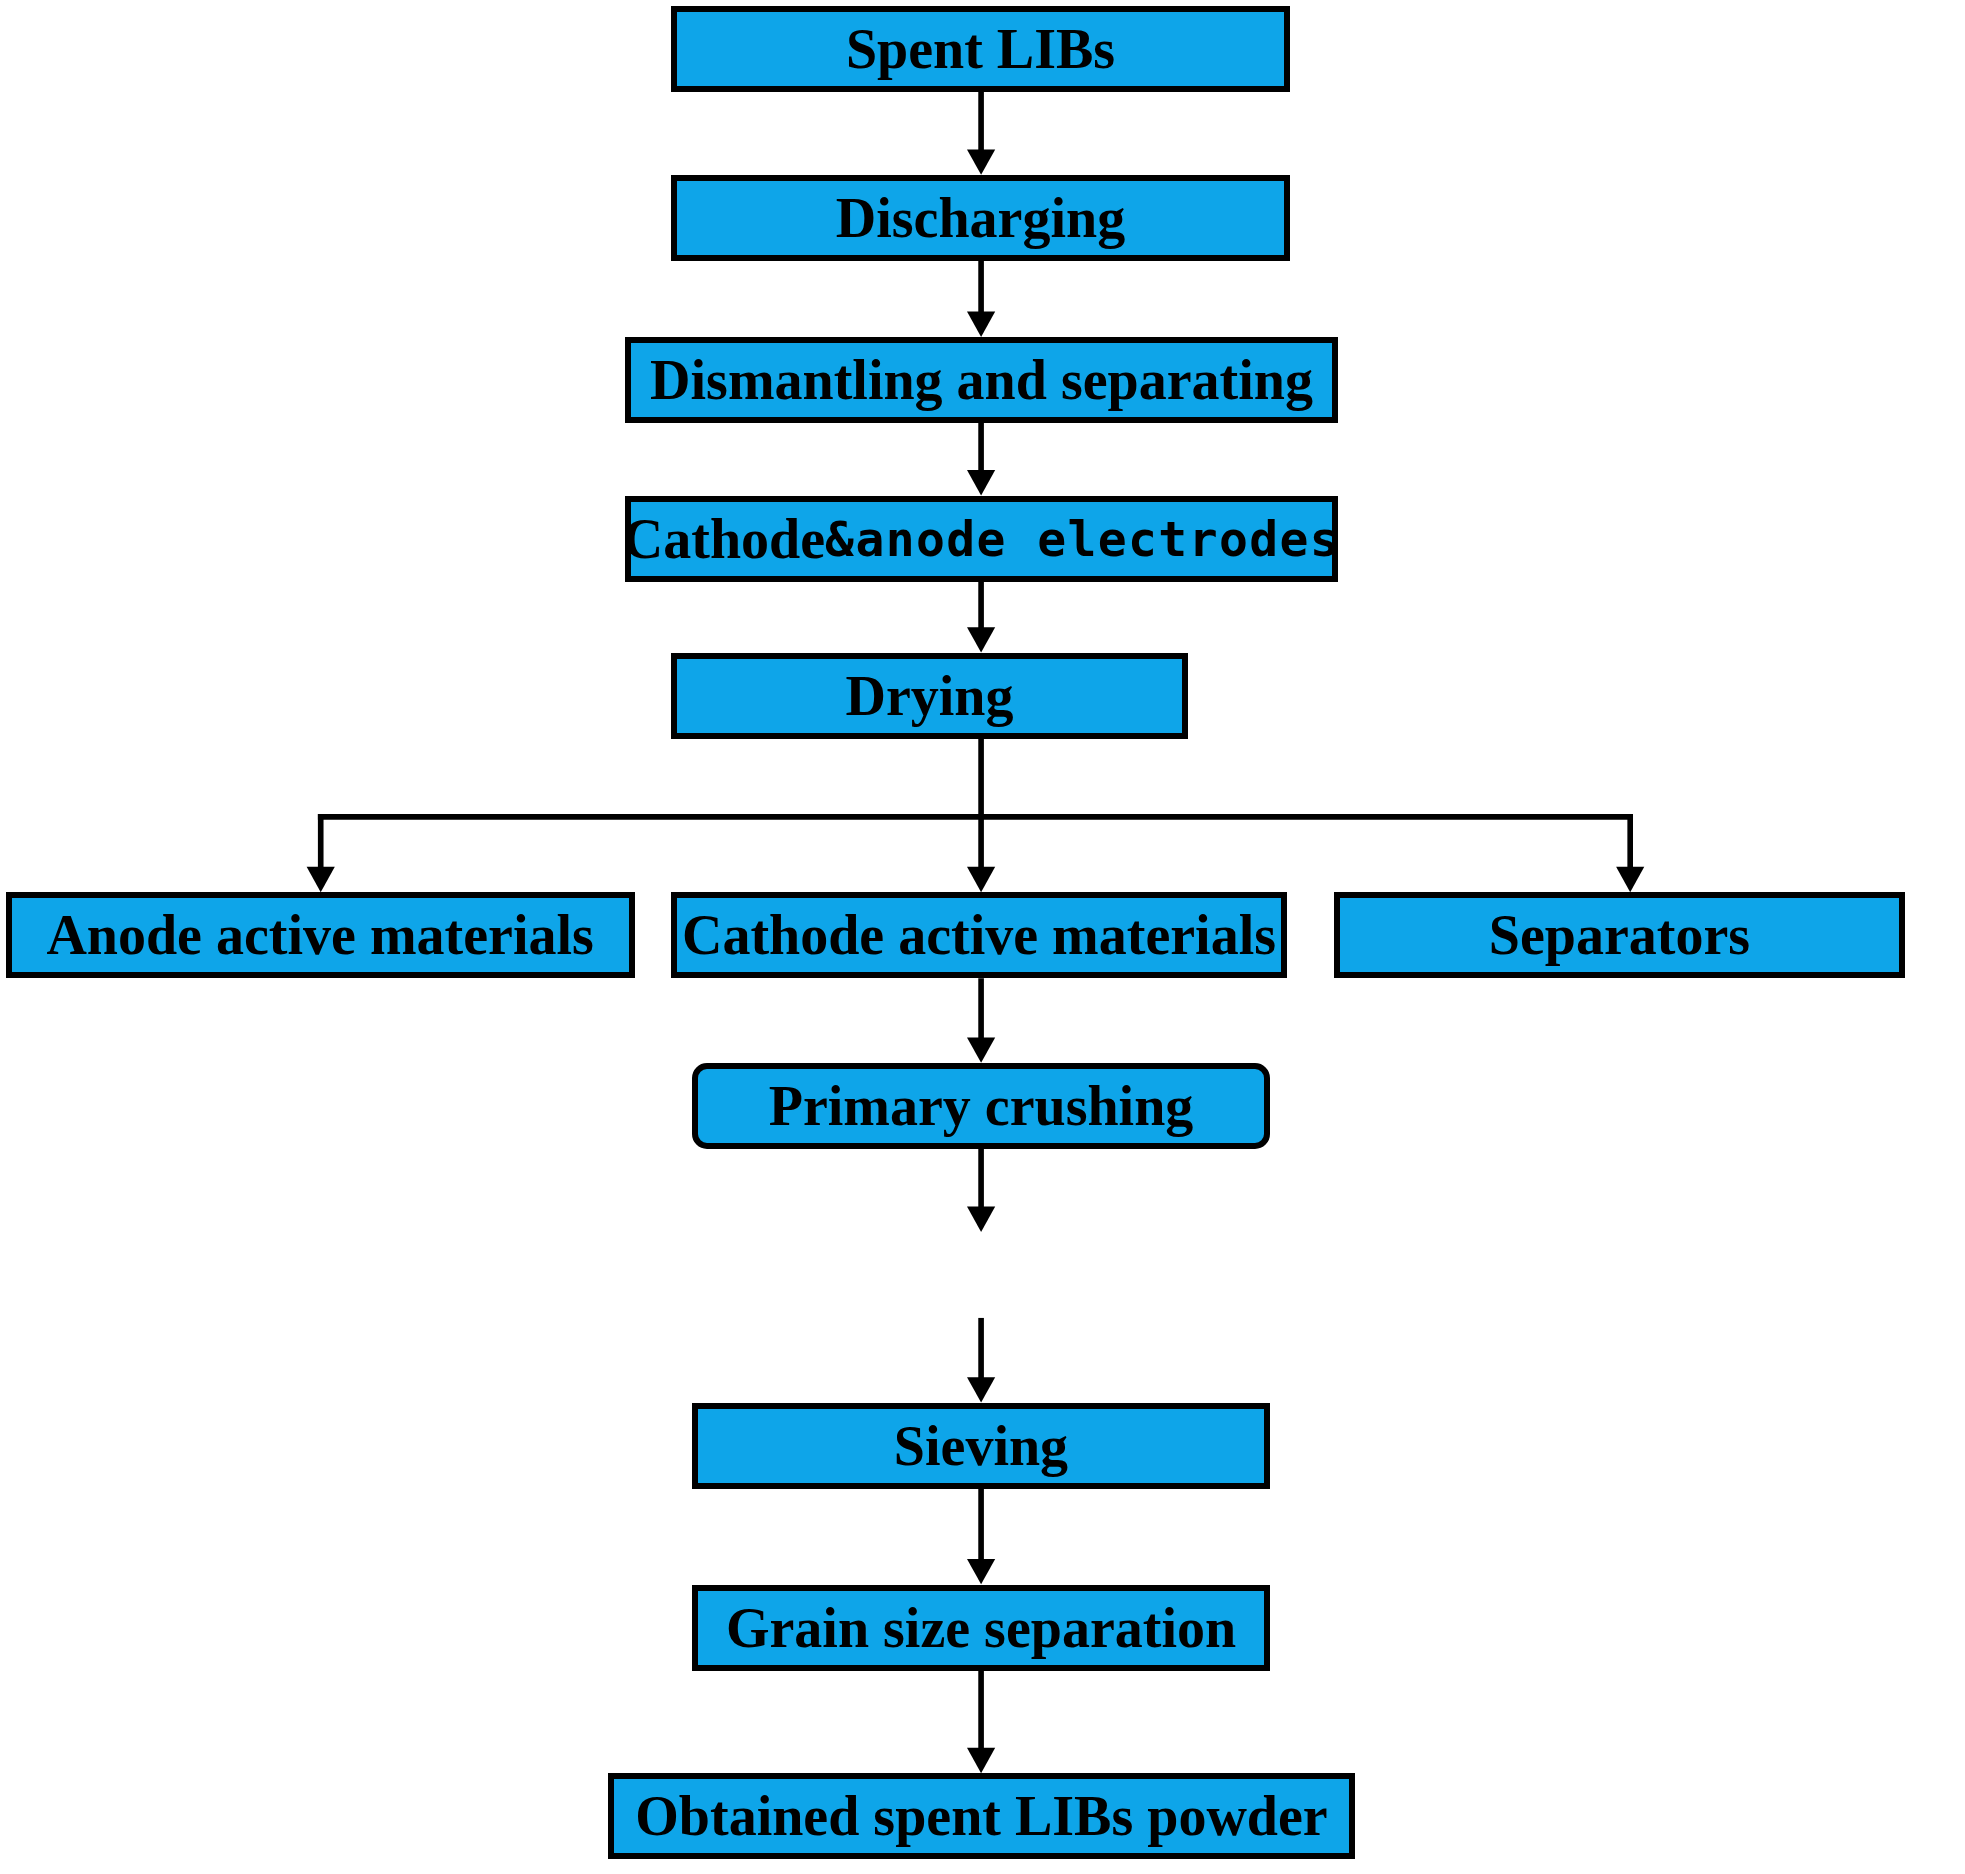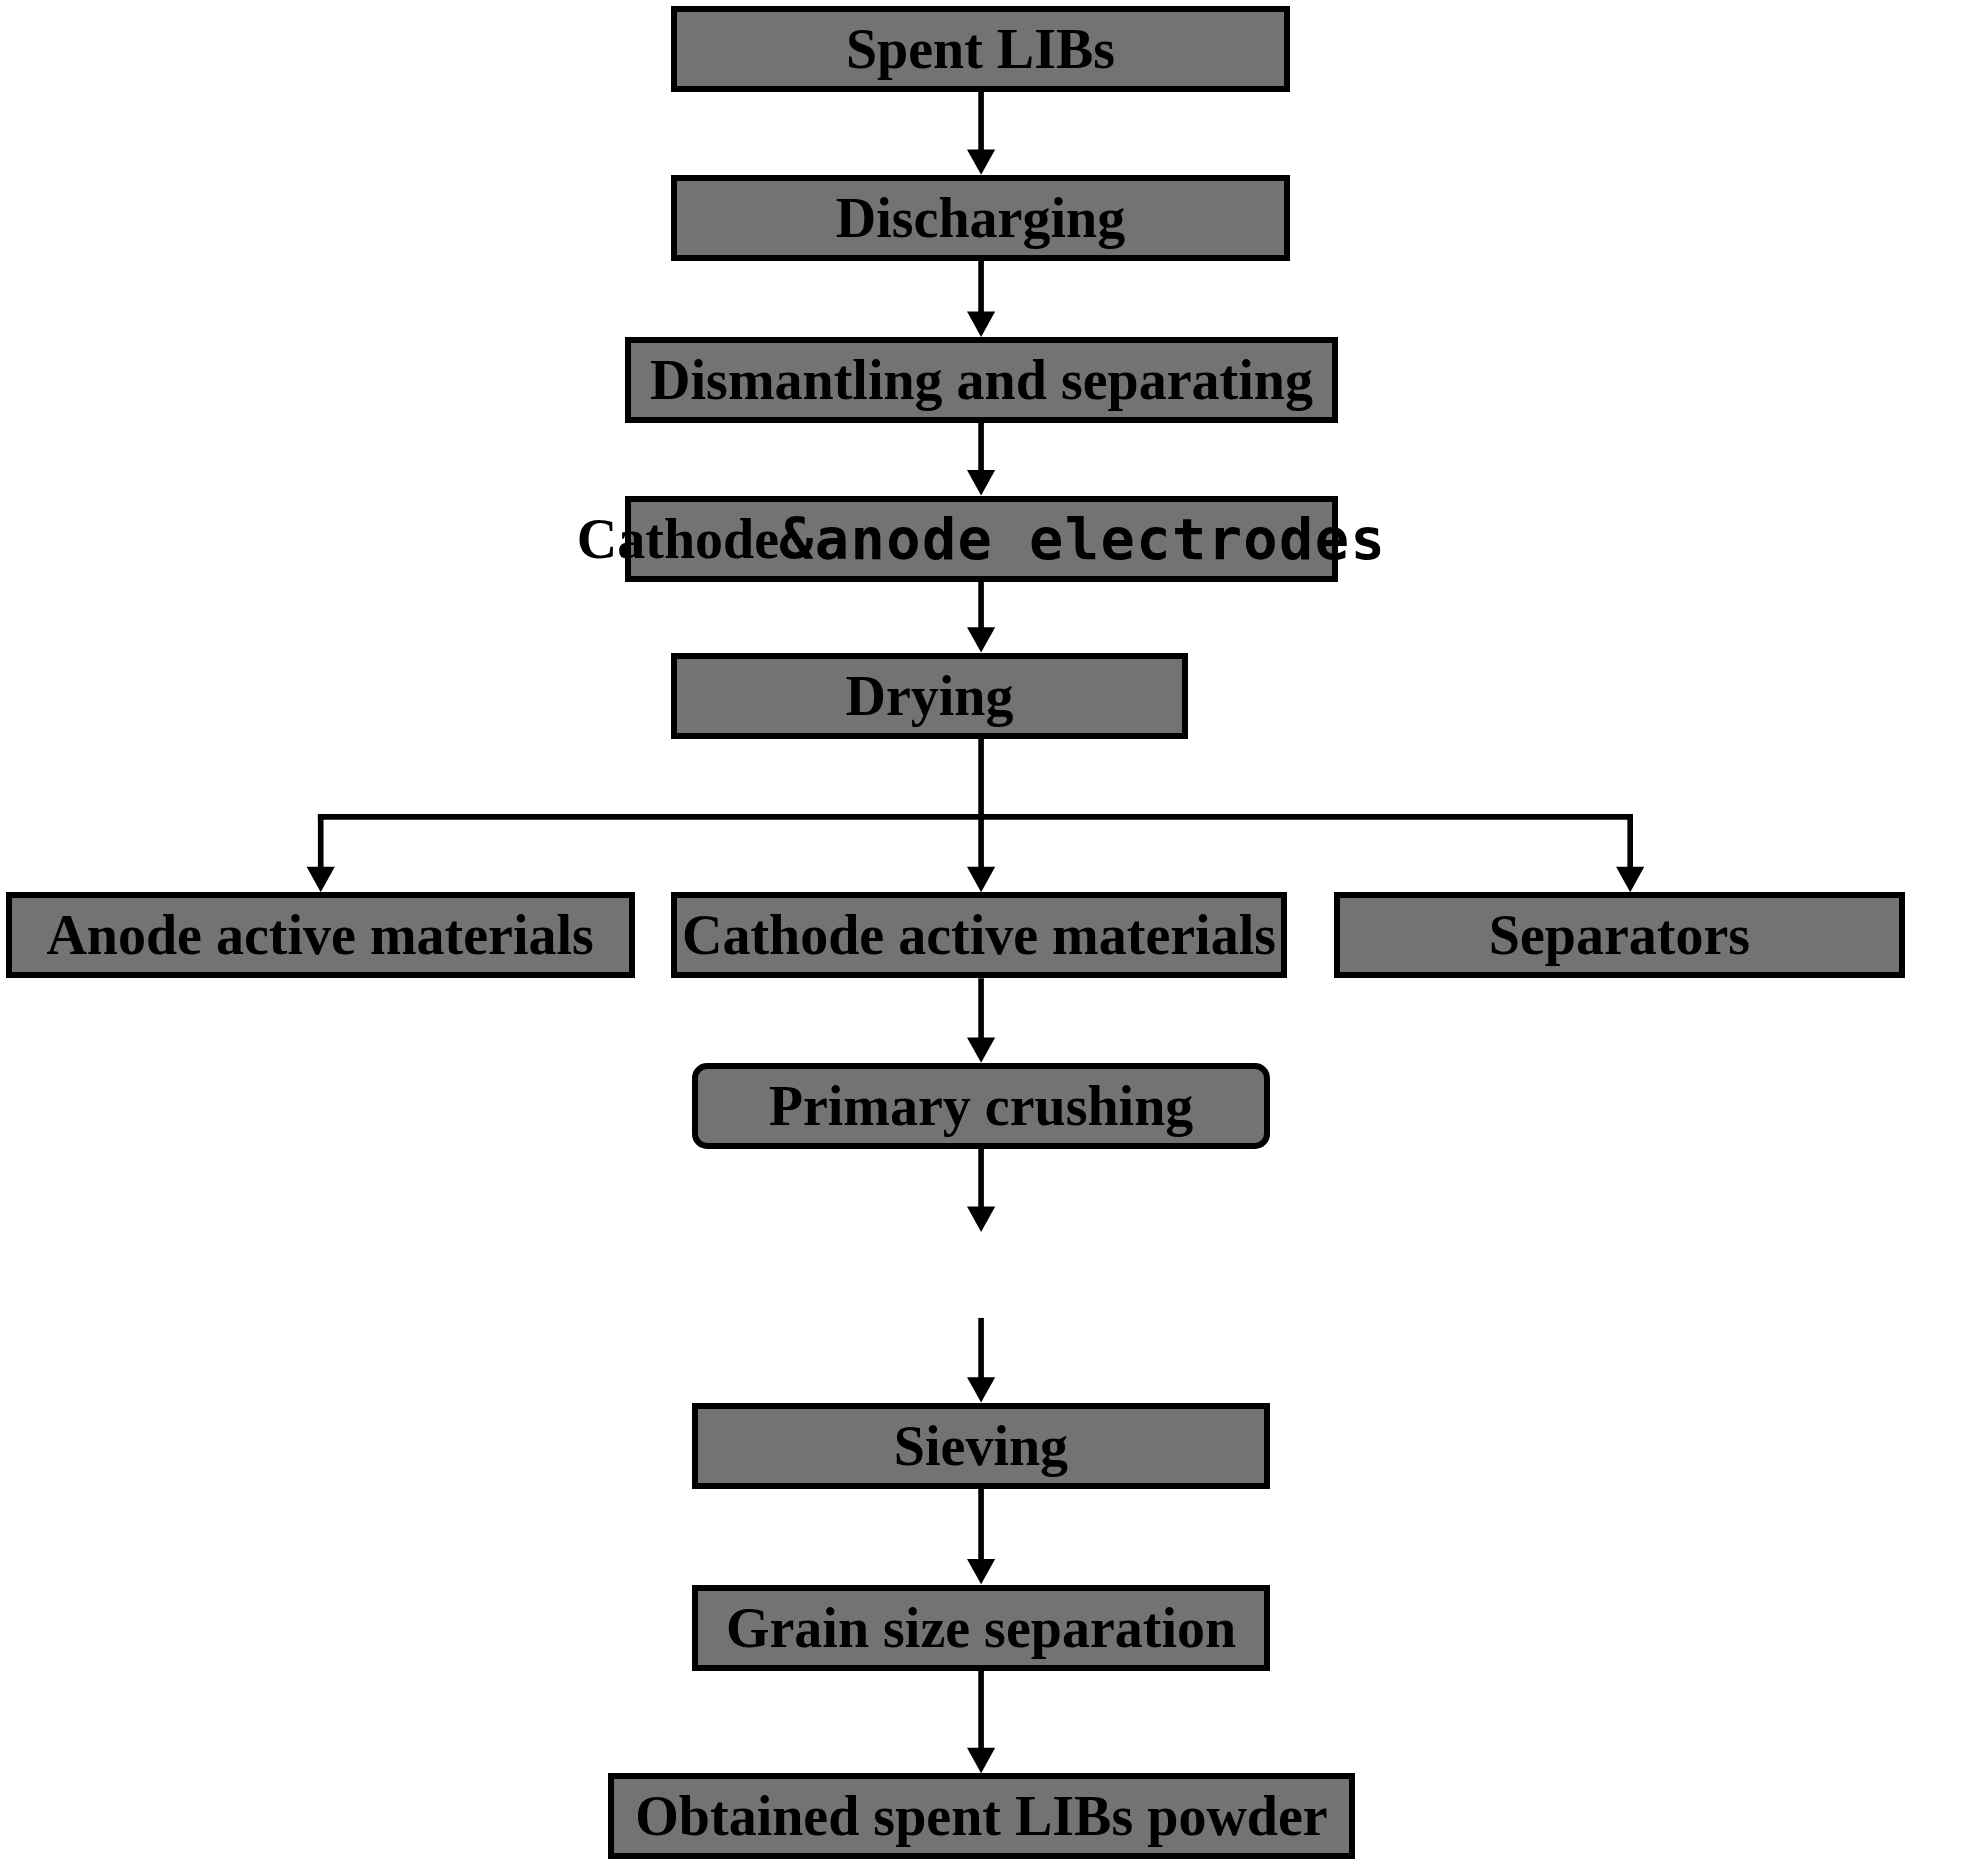--- a/index.html
+++ b/index.html
@@ -14,34 +14,34 @@
     position: absolute;
     left: 0; top: 0;
     width: 1965px; height: 1874px;
   }
   .connectors line { stroke: #000; stroke-width: 8; }
   .connectors polygon { fill: #000; stroke: none; }
   .node {
     position: absolute;
     box-sizing: border-box;
     border: 6.3px solid #000;
-    background: #737373;
+    background: #0ea5e9;
     color: #000;
     display: flex;
     align-items: center;
     justify-content: center;
     font-weight: bold;
     font-size: 56px;
     line-height: 1;
     white-space: nowrap;
     text-align: center;
   }
   .node .mono {
     font-family: "DejaVu Sans Mono", "Liberation Mono", monospace;
-    font-size: 57px;
+    font-size: 48px;
     font-weight: bold;
     letter-spacing: 1.4px;
   }
 </style>
 </head>
 <body>
 
 <div class="canvas">
 
   <svg class="connectors" viewBox="0 0 2788 2659" xmlns="http://www.w3.org/2000/svg">

